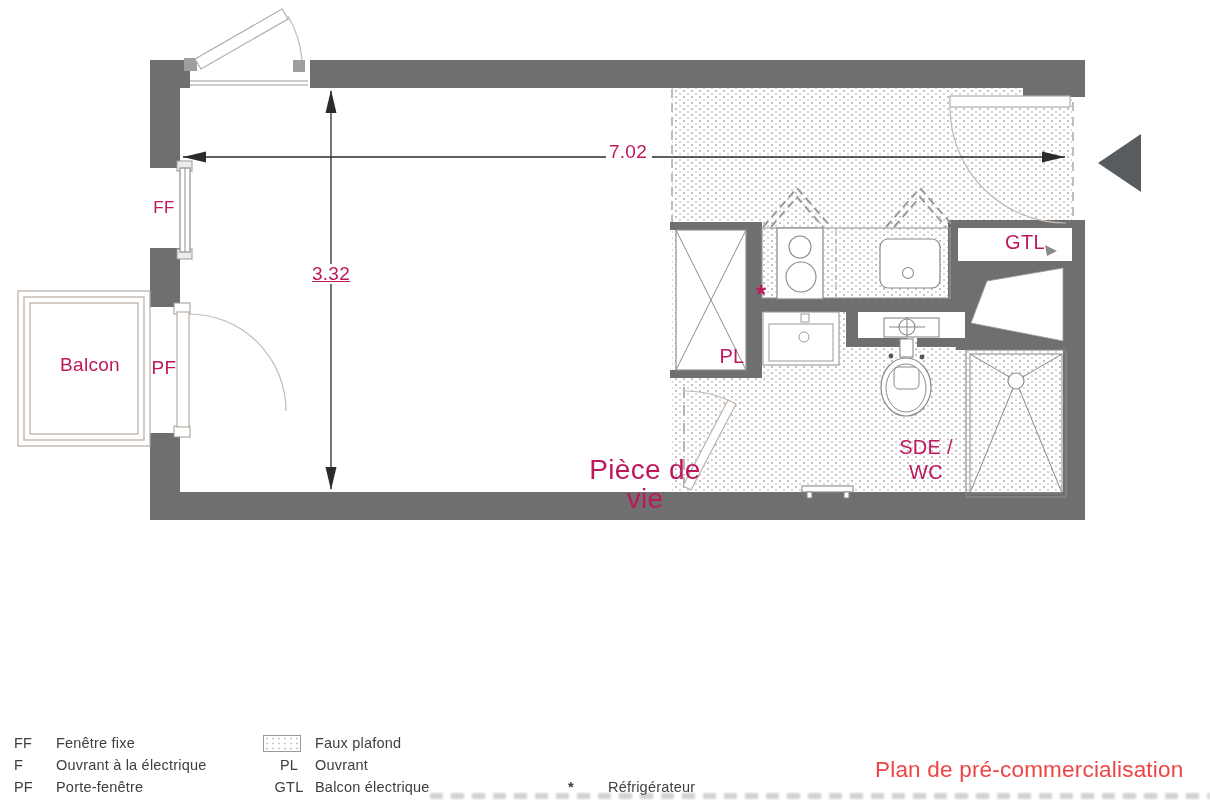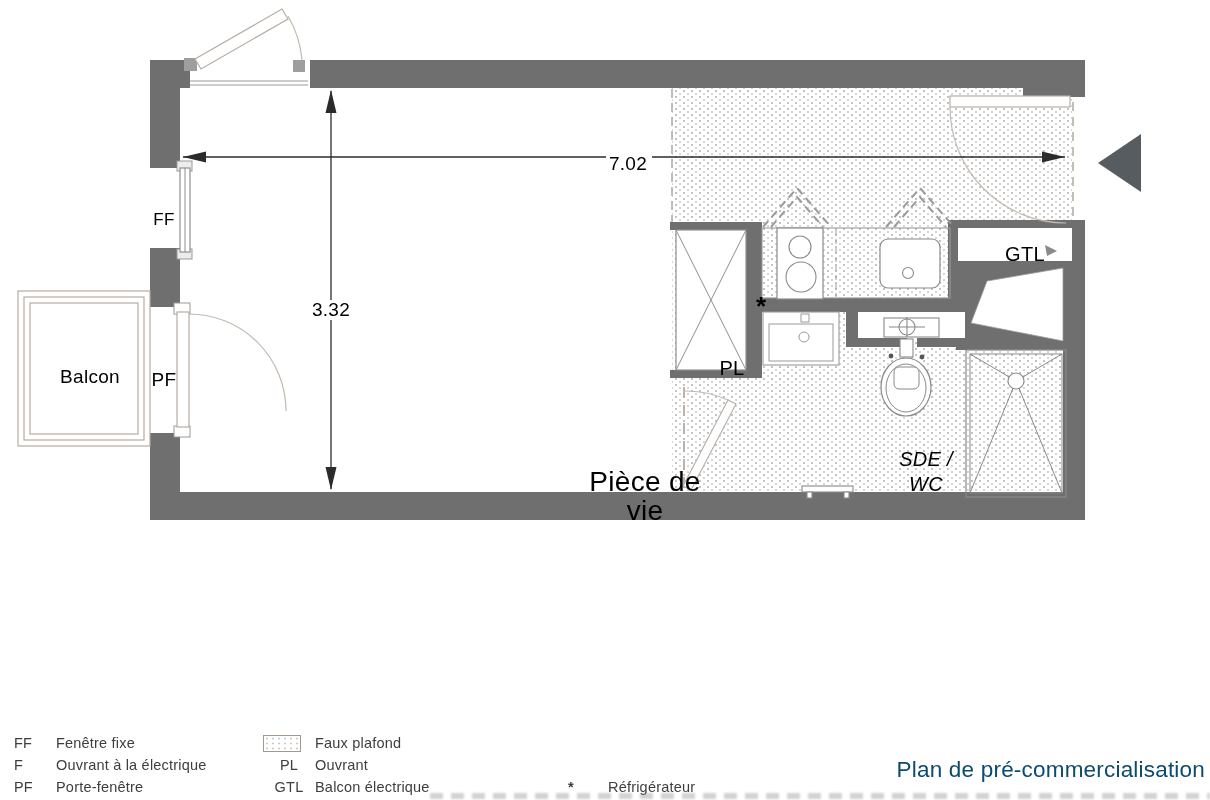--- a/index.html
+++ b/index.html
@@ -6,33 +6,33 @@
   #stage{position:relative;width:1210px;height:800px;background:#ffffff;overflow:hidden;
          font-family:"Liberation Sans", sans-serif;color:var(--text,#2f2f2f);}
   .wall{position:absolute;background:var(--wall,#6f6f6f);}
   .dots{position:absolute;
         background-image:
           radial-gradient(circle,#c3c3c3 1px, transparent 1.35px),
           radial-gradient(circle,#d6d6d6 1px, transparent 1.35px);
         background-size:8px 6px,8px 6px;
         background-position:0 0,4px 3px;}
   svg{position:absolute;left:0;top:0;}
-  .lbl{position:absolute;line-height:1.05;letter-spacing:.3px;color:#000000;margin-top:12px;}
+  .lbl{position:absolute;line-height:1.05;letter-spacing:.3px;color:#be185d;}
   .center{text-align:center;}
   .dim-lbl{font-size:19px;}
   .white-bg{background:#fff;}
   .legend{position:absolute;font-size:14.5px;color:#3e3e3e;letter-spacing:.2px;}
   .legend .row{display:flex;align-items:center;height:22px;}
   .legend .code{display:inline-block;width:42px;flex:0 0 42px;}
   .legend2 .code{width:52px;flex:0 0 52px;}
   .swatch{display:inline-block;width:38px;height:17px;margin-right:14px;
           border:1px solid #a39890;box-sizing:border-box;
           background-image:radial-gradient(circle,#c9c9c9 .9px,transparent 1.2px);
           background-size:6px 5px;}
-  .title{position:absolute;font-size:22.5px;color:#0c4a6e;text-align:right;letter-spacing:.2px;}
+  .title{position:absolute;font-size:22.5px;color:#ef4444;letter-spacing:.2px;}
   .smudge{position:absolute;height:6px;opacity:.38;filter:blur(1.1px);
           background:repeating-linear-gradient(90deg,#8a8a8a 0 13px,transparent 13px 21px);}
   .star{font-weight:bold;font-size:26px;line-height:28px;}
 </style>
 </head>
 <body>
 
 <div id="stage">
 
   <div class="dots" style="left:672px;top:88px;width:400px;height:404px;"></div>
@@ -195,25 +195,25 @@
       <line x1="331" y1="91" x2="331" y2="489" stroke-width="1.3"></line>
       <polygon points="331,90 325.5,113 336.5,113" stroke="none"></polygon>
       <polygon points="331,490 325.5,467 336.5,467" stroke="none"></polygon>
     </g>
   </svg>
 
   <div class="lbl center" style="left:38px;top:355px;width:104px;font-size:19px;">Balcon</div>
   <div class="lbl center" style="left:147px;top:199px;width:34px;font-size:17px;">FF</div>
   <div class="lbl center" style="left:146px;top:358px;width:36px;font-size:19px;">PF</div>
   <div class="lbl center dim-lbl" style="left:597px;top:142px;width:62px;">7.02</div>
-  <div class="lbl center dim-lbl white-bg" style="left:301px;top:288px;width:60px;">3.32</div>
+  <div class="lbl center dim-lbl white-bg" style="left:301px;top:264px;width:60px;text-decoration:underline;">3.32</div>
   <div class="lbl center" style="left:567px;top:455px;width:156px;font-size:28px;">Pièce de vie</div>
   <div class="lbl center" style="left:711px;top:346px;width:42px;font-size:20px;">PL</div>
   <div class="lbl center" style="left:999px;top:232px;width:52px;font-size:20px;">GTL</div>
-  <div class="lbl center" style="left:882px;top:435px;width:88px;font-size:20px;line-height:25px;font-style:italic;">
+  <div class="lbl center" style="left:882px;top:435px;width:88px;font-size:20px;line-height:25px;">
     <div>SDE /</div>
     <div>WC</div>
   </div>
   <div class="lbl star" style="left:756px;top:280px;width:20px;">*</div>
 
   <div class="legend" style="left:14px;top:732px;">
     <div class="row">
       <span class="code">FF</span>
       <span>Fenêtre fixe</span>
     </div>

